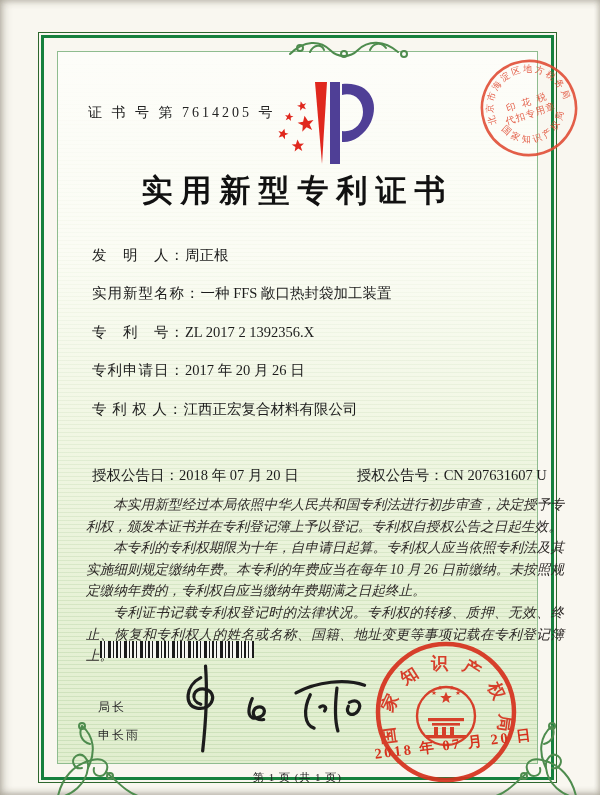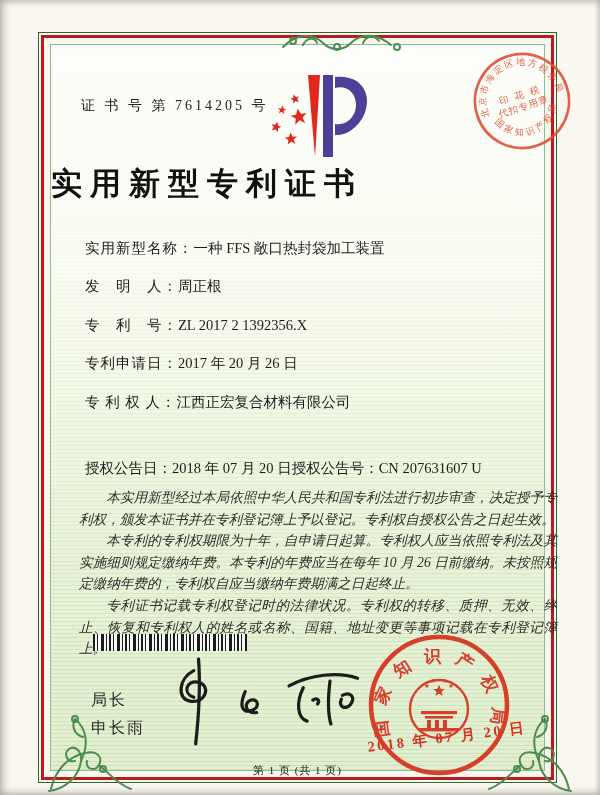--- a/index.html
+++ b/index.html
@@ -2,43 +2,43 @@
 <html><head>
 <meta charset="utf-8">
 <style>
   html,body{margin:0;padding:0;background:#e9e5d8;}
   .photo{position:relative;width:600px;height:795px;overflow:hidden;
          background:#f9f7f0;font-family:"Liberation Serif",serif;
          box-shadow:inset 4px 0 8px rgba(60,50,30,.22), inset -2px 0 5px rgba(60,50,30,.10),
                     inset 0 3px 6px rgba(60,50,30,.10), inset 0 -3px 6px rgba(60,50,30,.14);}
   .frame{position:absolute;left:38px;top:32px;width:519px;height:751px;
          border:1px solid #2e672e;padding:2px;box-sizing:border-box;}
-  .frame-mid{width:100%;height:100%;border:3px solid #b91c1c;padding:6px;box-sizing:border-box;}
+  .frame-mid{width:100%;height:100%;border:3px solid #15803d;padding:13px;box-sizing:border-box;}
   .frame-in{position:relative;width:100%;height:100%;border:1px solid #8fbc8f;box-sizing:border-box;
             background:linear-gradient(180deg,#fdfdf9 0%,#fbfcf4 28%,#f0f6e2 55%,#e6f1d5 80%,#e1eecf 100%);overflow:visible;}
   .frame-in::before{content:"";position:absolute;inset:0;
       background:repeating-linear-gradient(180deg, rgba(120,170,100,.20) 0 1px, transparent 1px 4px);
       mask-image:linear-gradient(180deg,transparent 0%,rgba(0,0,0,.25) 35%,rgba(0,0,0,.8) 75%,#000 100%);
       -webkit-mask-image:linear-gradient(180deg,transparent 0%,rgba(0,0,0,.25) 35%,rgba(0,0,0,.8) 75%,#000 100%);
       pointer-events:none;}
   .abs{position:absolute;}
   .cert-no{left:30px;top:52px;font-size:14px;letter-spacing:3px;color:#222;}
-  .title{left:0;top:118px;width:100%;text-align:left;font-size:31px;font-weight:bold;
+  .title{left:0;top:118px;width:100%;text-align:center;font-size:31px;font-weight:bold;
          letter-spacing:8px;color:#111;}
   .rows{left:34px;top:194px;width:460px;font-size:14.5px;color:#1c1c1c;}
   .row{height:38.4px;}
   .row .lab{letter-spacing:1px;}
   .auth{left:34px;top:414px;width:470px;font-size:14.5px;color:#1c1c1c;display:flex;}
-  .auth .col2{text-align:center;}
+  .auth .col2{margin-left:58px;text-align:center;}
   .body-text{left:28px;top:442px;width:478px;font-size:13.6px;line-height:21.6px;
              color:#2e2a28;text-align:justify;}
   .body-text p{margin:0;text-indent:2em;font-style:italic;}
   .barcode{left:42px;top:589px;width:154px;height:17px;
      background:repeating-linear-gradient(90deg,#1b1b1b 0 2px,#f6f6f2 2px 4px,#1b1b1b 4px 5px,#f6f6f2 5px 8px,#1b1b1b 8px 11px,#f6f6f2 11px 13px,#1b1b1b 13px 14px,#f6f6f2 14px 16px);}
-  .signer{left:40px;top:641px;font-size:16px;color:#2b2b2b;letter-spacing:2px;line-height:28px;}
+  .signer{left:40px;top:641px;font-size:12px;color:#2b2b2b;letter-spacing:2px;line-height:28px;}
   .sig-svg{left:118px;top:608px;}
   .seal-svg{left:308px;top:580px;opacity:.92;}
   .seal-date{left:316px;top:683px;font-size:14.5px;font-weight:bold;color:#d6311d;
              letter-spacing:2.5px;transform:rotate(-7deg);}
   .footer{left:0;top:718px;width:100%;text-align:center;font-size:11px;color:#222;letter-spacing:1px;}
   .tax-svg{left:416px;top:1px;transform:rotate(-18deg);opacity:.88;}
   .flourish{color:#4e8c4e;}
   .fl-bl{left:-6px;top:660px;}
   .fl-br{left:434px;top:660px;transform:scaleX(-1);}
   .fl-top{left:228px;top:-22px;}
@@ -71,22 +71,22 @@
             <use href="#star" transform="translate(23,41) scale(0.45) rotate(10)"></use>
             <use href="#star" transform="translate(40,48) scale(0.85) rotate(-10)"></use>
             <use href="#star" transform="translate(17,58) scale(0.55) rotate(15)"></use>
             <use href="#star" transform="translate(32,70) scale(0.65) rotate(-5)"></use>
           </g>
         </svg>
 
         <div class="abs title">实用新型专利证书</div>
 
         <div class="abs rows">
+          <div class="row"><span class="lab">发　明　人：</span><span>周正根</span></div>
           <div class="row"><span class="lab">实用新型名称：</span><span>一种 FFS 敞口热封袋加工装置</span></div>
-          <div class="row"><span class="lab">发　明　人：</span><span>周正根</span></div>
           <div class="row"><span class="lab">专　利　号：</span><span>ZL 2017 2 1392356.X</span></div>
           <div class="row"><span class="lab">专利申请日：</span><span>2017 年 20 月 26 日</span></div>
           <div class="row"><span class="lab">专 利 权 人：</span><span>江西正宏复合材料有限公司</span></div>
         </div>
 
         <div class="abs auth">
           <div><span class="lab">授权公告日：</span><span>2018 年 07 月 20 日</span></div>
           <div class="col2"><span class="lab">授权公告号：</span><span>CN 207631607 U</span></div>
         </div>
 

